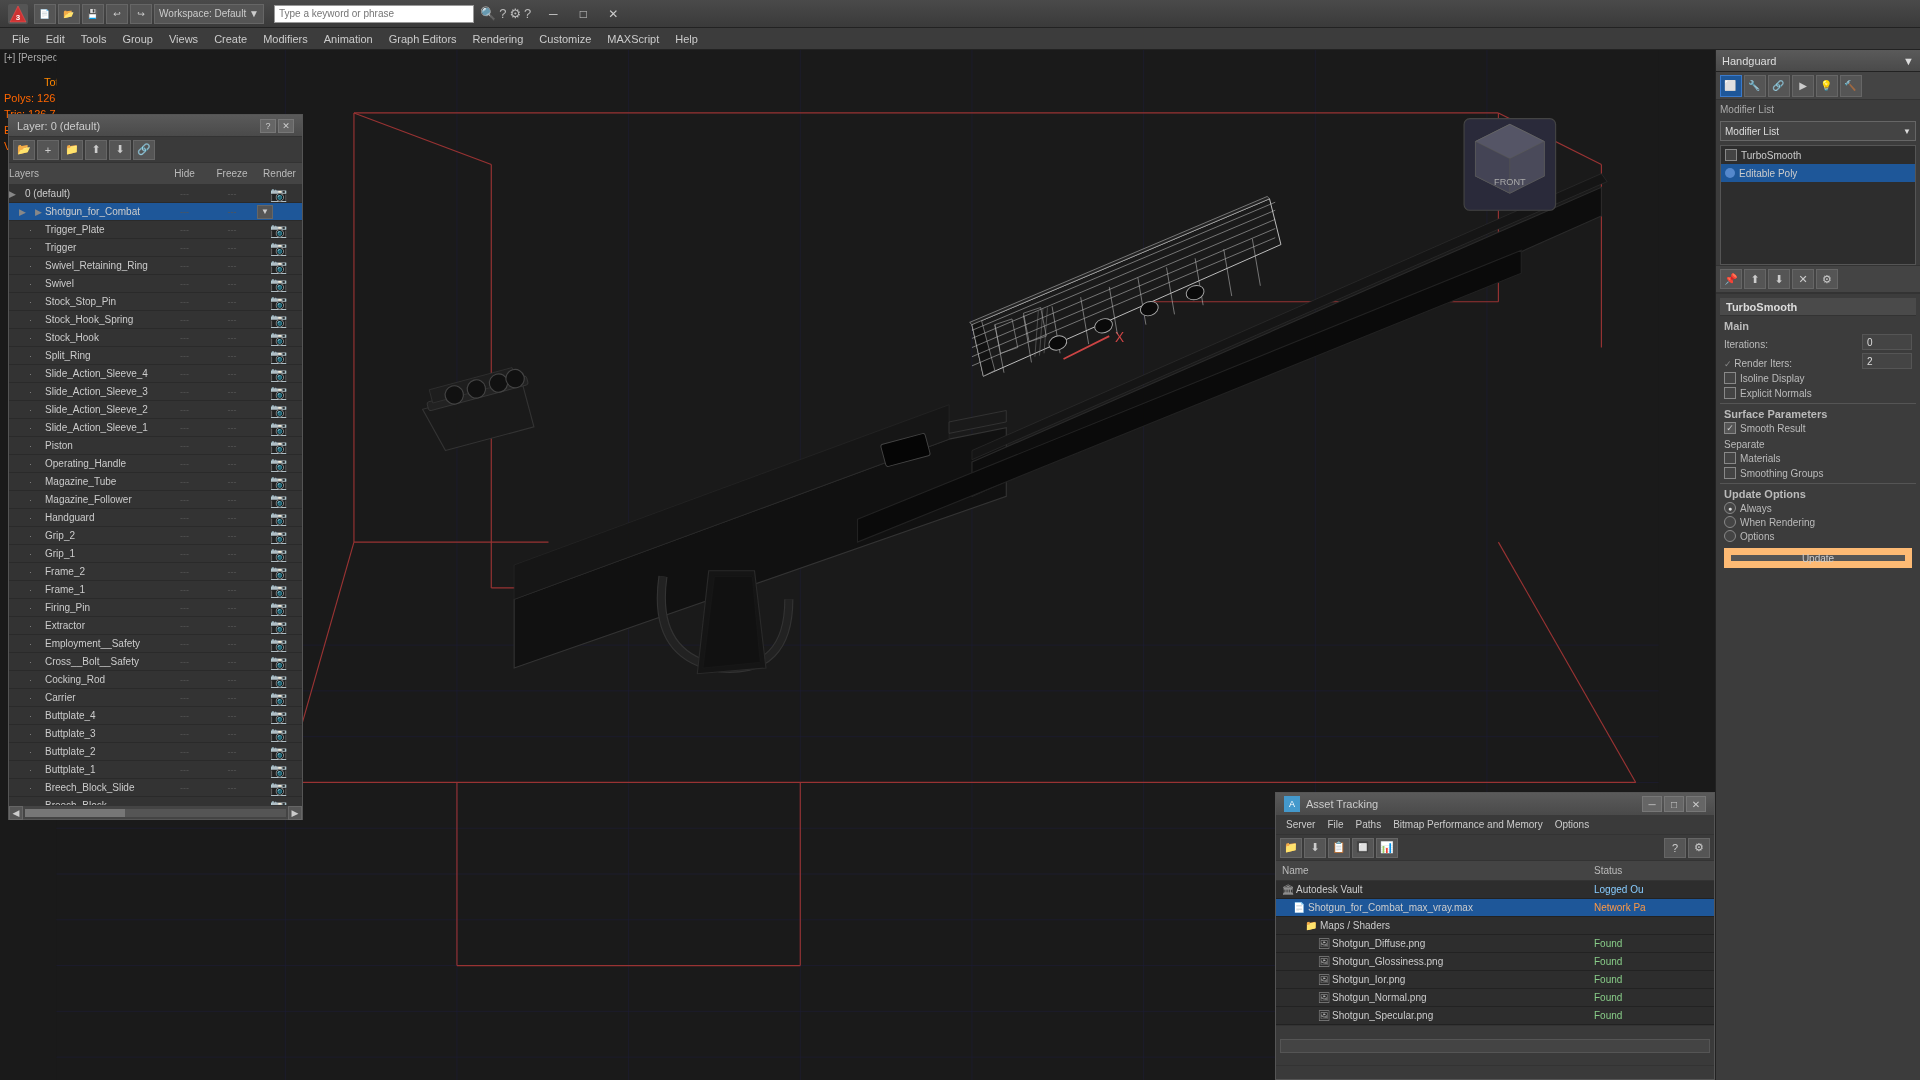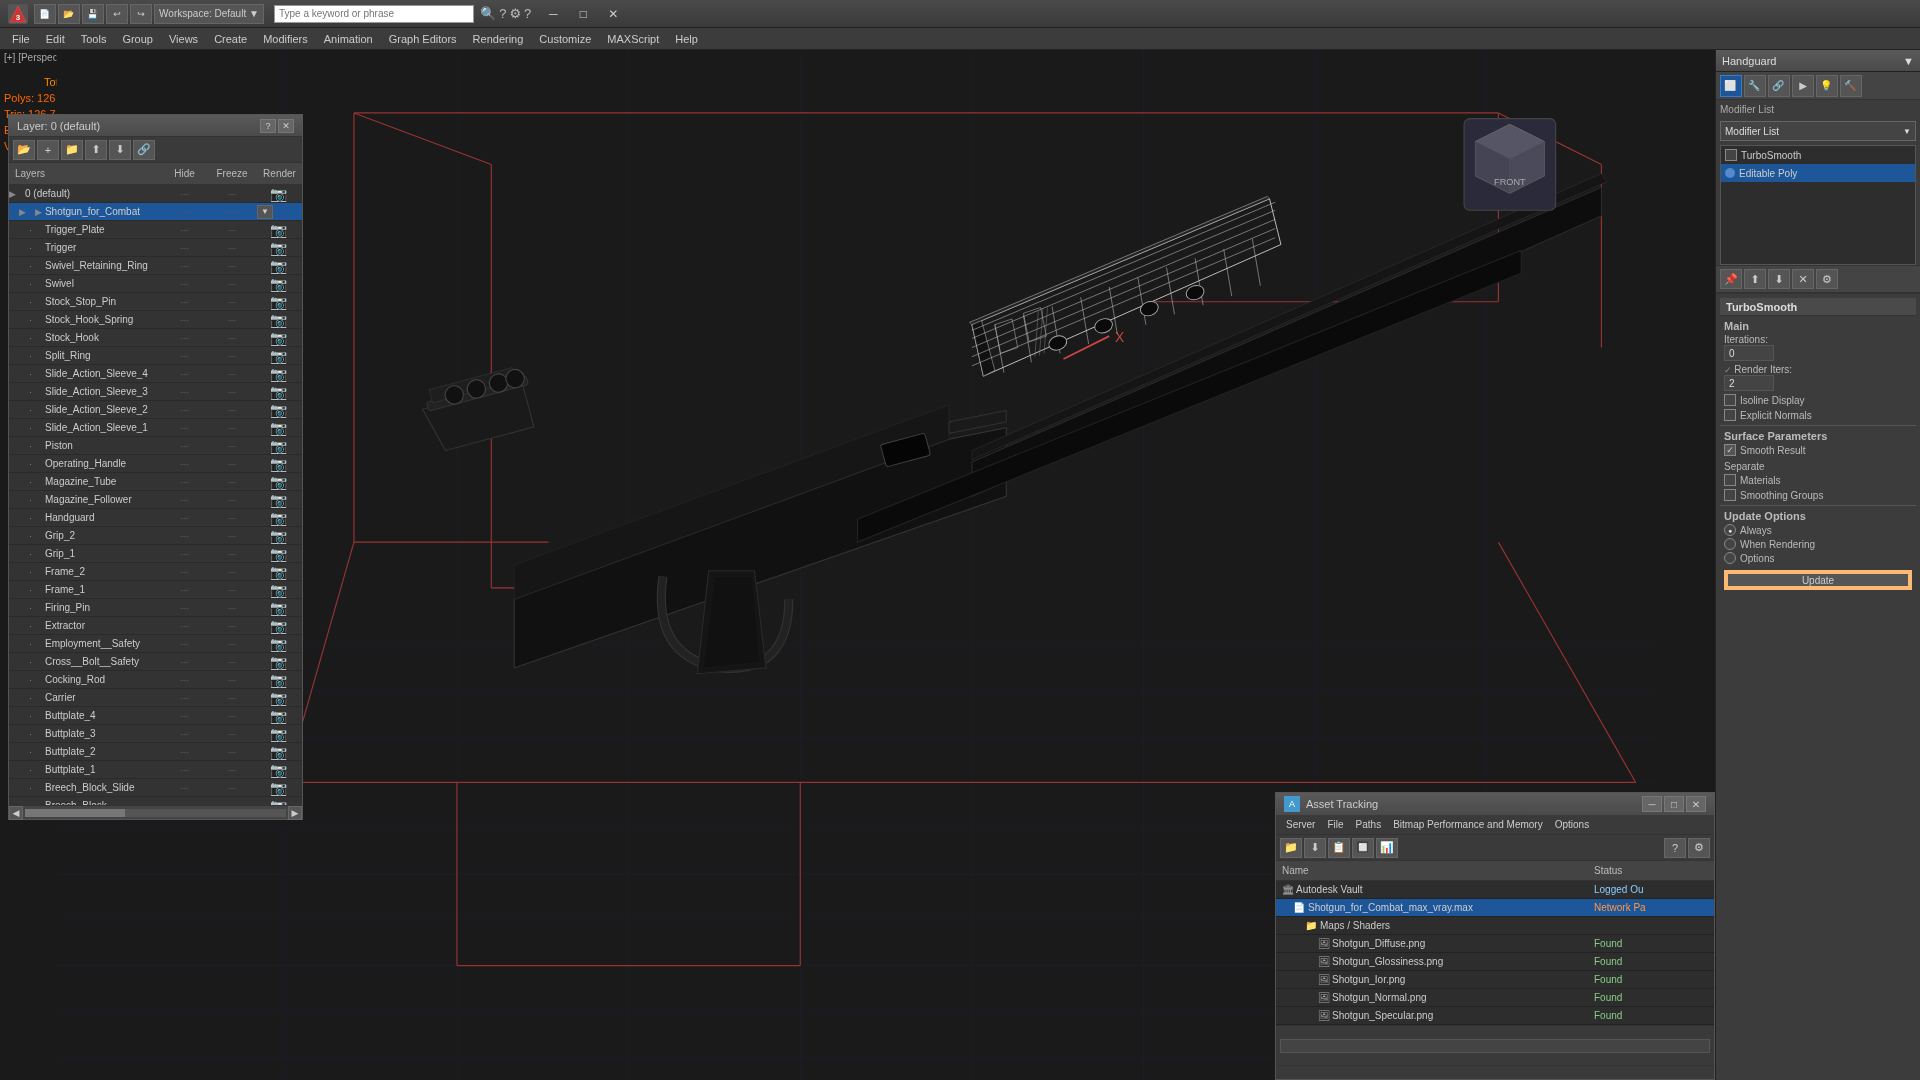--- a/index.html
+++ b/index.html
@@ -35,21 +35,21 @@
     #layer-dialog { background: #3c3c3c; border: 1px solid #555; position: absolute; top: 64px; left: 8px; width: 295px; z-index: 20; }
     #layer-dialog .dialog-title { background: linear-gradient(to bottom, #5a5a5a, #4a4a4a); height: 22px; display: flex; align-items: center; padding: 0 8px; border-bottom: 1px solid #333; cursor: move; }
     #layer-dialog .dialog-title span { font-size: 11px; color: #ccc; flex: 1; }
     #layer-dialog .dialog-title .dlg-btns { display: flex; gap: 2px; }
     #layer-dialog .dialog-title .dlg-btns span { width: 16px; height: 14px; background: #666; border: 1px solid #777; display: flex; align-items: center; justify-content: center; font-size: 9px; cursor: pointer; }
 
     #layer-toolbar { height: 26px; background: #3a3a3a; display: flex; align-items: center; padding: 0 4px; gap: 2px; border-bottom: 1px solid #333; }
     #layer-toolbar span { width: 22px; height: 20px; background: #555; border: 1px solid #666; display: flex; align-items: center; justify-content: center; font-size: 11px; cursor: pointer; }
 
     #layer-headers { height: 22px; background: #444; display: flex; align-items: center; border-bottom: 1px solid #333; font-size: 10px; color: #bbb; }
-    #layer-headers .col-layers { flex: 1; padding-left: 6px; }
+    #layer-headers .col-layers { flex: 1; padding-left: 0; }
     #layer-headers .col-hide { width: 45px; text-align: center; }
     #layer-headers .col-freeze { width: 50px; text-align: center; }
     #layer-headers .col-render { width: 45px; text-align: center; }
 
     #layer-list { overflow-y: auto; flex: 1; background: #333; max-height: 620px; overflow-y: scroll; }
     #layer-list::-webkit-scrollbar { width: 12px; background: #444; }
     #layer-list::-webkit-scrollbar-thumb { background: #666; }
 
     .layer-item { height: 18px; display: flex; align-items: center; border-bottom: 1px solid #2a2a2a; cursor: pointer; }
     .layer-item.selected { background: #1e5799; }
@@ -61,32 +61,32 @@
     .layer-item .col-render { width: 45px; text-align: center; }
     .layer-item .dropdown-arrow { width: 16px; height: 14px; background: #555; border: 1px solid #666; margin-right: 2px; display: flex; align-items: center; justify-content: center; font-size: 8px; }
 
     #right-modifier-toolbar { height: 28px; background: #444; display: flex; align-items: center; padding: 0 4px; gap: 2px; border-top: 1px solid #333; border-bottom: 1px solid #333; }
     #right-modifier-toolbar span { width: 22px; height: 20px; background: #555; border: 1px solid #666; display: flex; align-items: center; justify-content: center; font-size: 11px; cursor: pointer; }
 
     
     #turbsmooth-panel { padding: 4px; border-top: 1px solid #333; }
     #turbsmooth-panel .ts-title { background: #4a4a4a; height: 18px; display: flex; align-items: center; padding: 0 6px; font-size: 11px; color: #ddd; font-weight: bold; border-bottom: 1px solid #333; margin-bottom: 4px; }
     .ts-section-title { font-size: 11px; color: #bbb; font-weight: bold; margin: 4px 0 2px 0; }
-    .ts-row { display: flex; align-items: flex-start; margin-bottom: 3px; padding: 0 4px; flex-direction: column; }
+    .ts-row { display: flex; align-items: flex-end; margin-bottom: 3px; padding: 0 4px; }
     .ts-label { flex: 1; font-size: 10px; color: #bbb; }
     .ts-value { width: 50px; background: #444; border: 1px solid #555; height: 16px; display: flex; align-items: center; padding: 0 4px; font-size: 10px; color: #ddd; }
     .ts-checkbox-row { display: flex; align-items: center; padding: 0 4px; margin-bottom: 3px; }
     .ts-checkbox { width: 12px; height: 12px; border: 1px solid #888; background: #444; display: inline-flex; align-items: center; justify-content: center; margin-right: 4px; font-size: 9px; }
     .ts-checkbox.checked { background: #555; }
     .ts-checkbox-label { font-size: 10px; color: #bbb; }
     .ts-separator { height: 1px; background: #555; margin: 4px 0; }
     .ts-radio-row { display: flex; align-items: center; padding: 0 4px; margin-bottom: 2px; }
     .ts-radio { width: 12px; height: 12px; border-radius: 50%; border: 1px solid #888; background: #444; display: inline-flex; align-items: center; justify-content: center; margin-right: 4px; }
     .ts-radio.selected::after { content: '●'; font-size: 7px; color: #ddd; }
-    .ts-update-btn { margin: 6px 4px; height: 20px; background: #555; border: 4px solid #fdba74; display: flex; align-items: center; justify-content: center; font-size: 10px; color: #ccc; cursor: pointer; }
+    .ts-update-btn { margin: 6px 4px; height: 20px; background: #555; border: 7px solid #fdba74; display: flex; align-items: center; justify-content: center; font-size: 10px; color: #ccc; cursor: pointer; }
 
     
     #asset-dialog { position: absolute; bottom: 0; right: 0; width: 440px; background: #3c3c3c; border: 1px solid #555; z-index: 30; }
     #asset-dialog .dlg-titlebar { background: linear-gradient(to bottom, #5a5a5a, #4a4a4a); height: 22px; display: flex; align-items: center; padding: 0 8px; }
     #asset-dialog .dlg-titlebar .dlg-app-icon { width: 16px; height: 16px; background: #4499cc; margin-right: 6px; display: flex; align-items: center; justify-content: center; font-size: 9px; color: #fff; }
     #asset-dialog .dlg-titlebar .dlg-title { flex: 1; font-size: 11px; color: #ccc; }
     #asset-dialog .dlg-titlebar .dlg-ctrl { display: flex; gap: 2px; }
     #asset-dialog .dlg-titlebar .dlg-ctrl span { width: 20px; height: 16px; background: #666; border: 1px solid #777; display: flex; align-items: center; justify-content: center; font-size: 10px; cursor: pointer; }
 
     #asset-menubar { height: 20px; background: #3a3a3a; display: flex; align-items: center; padding: 0 4px; border-bottom: 1px solid #333; }

